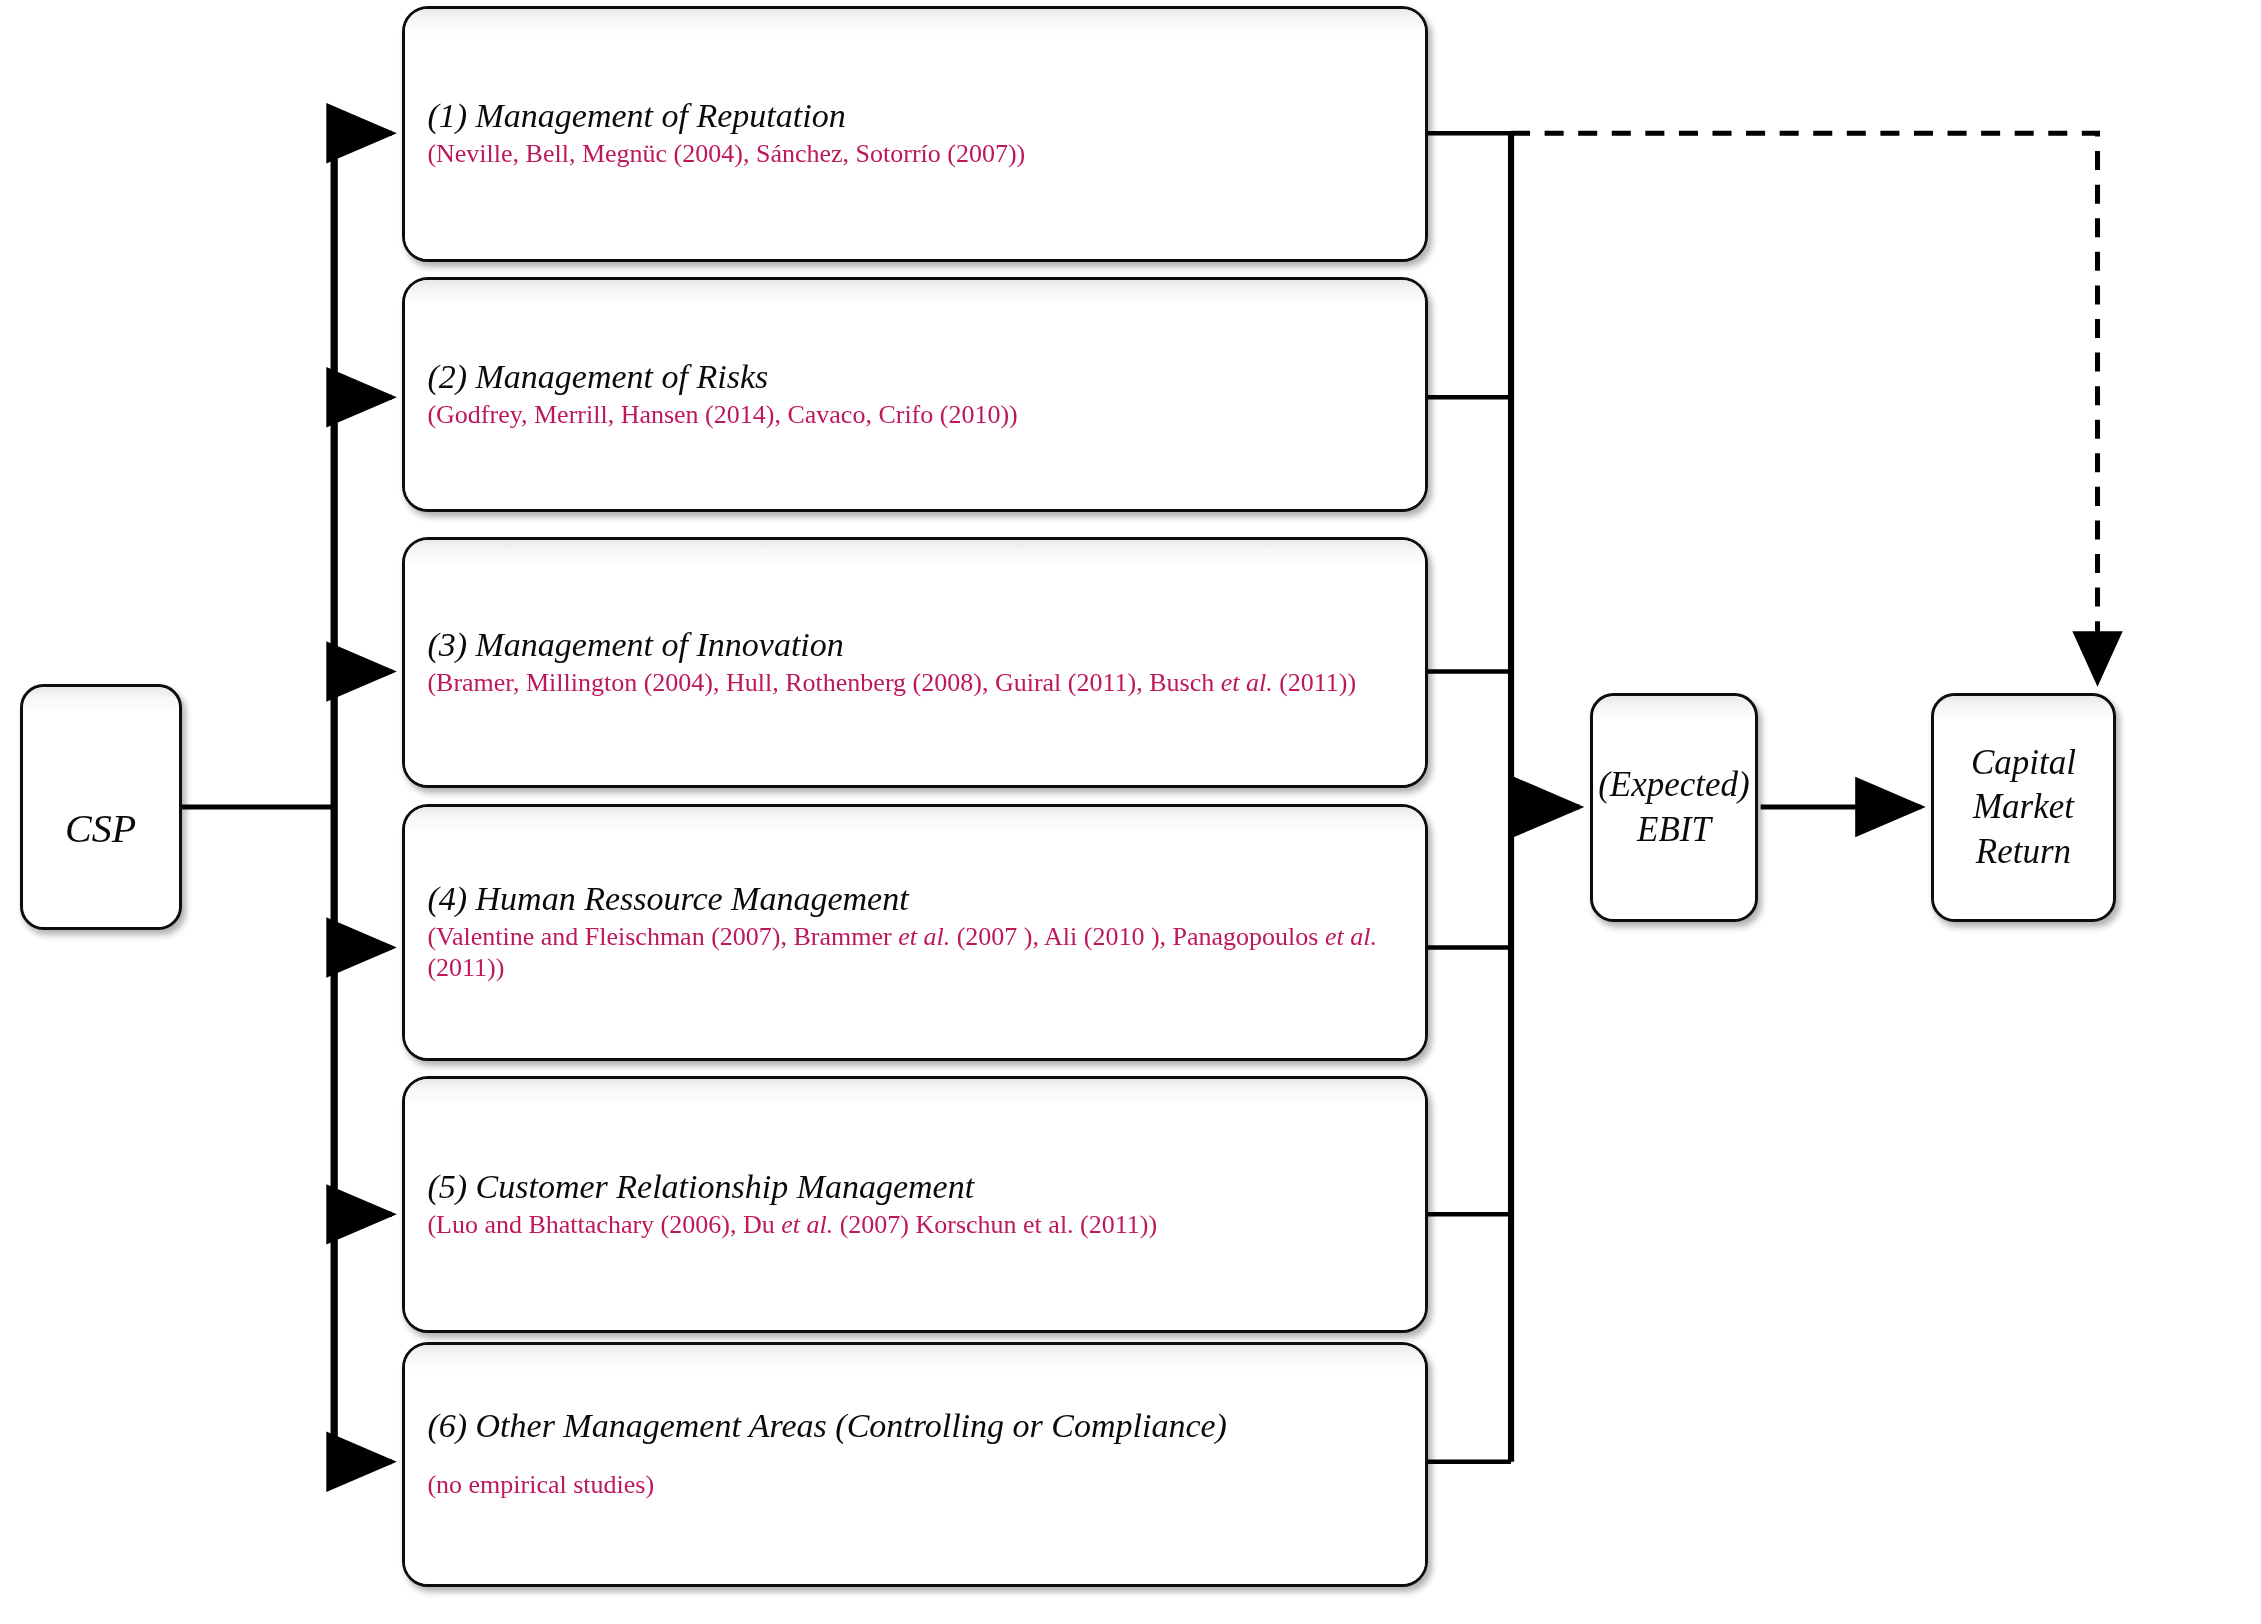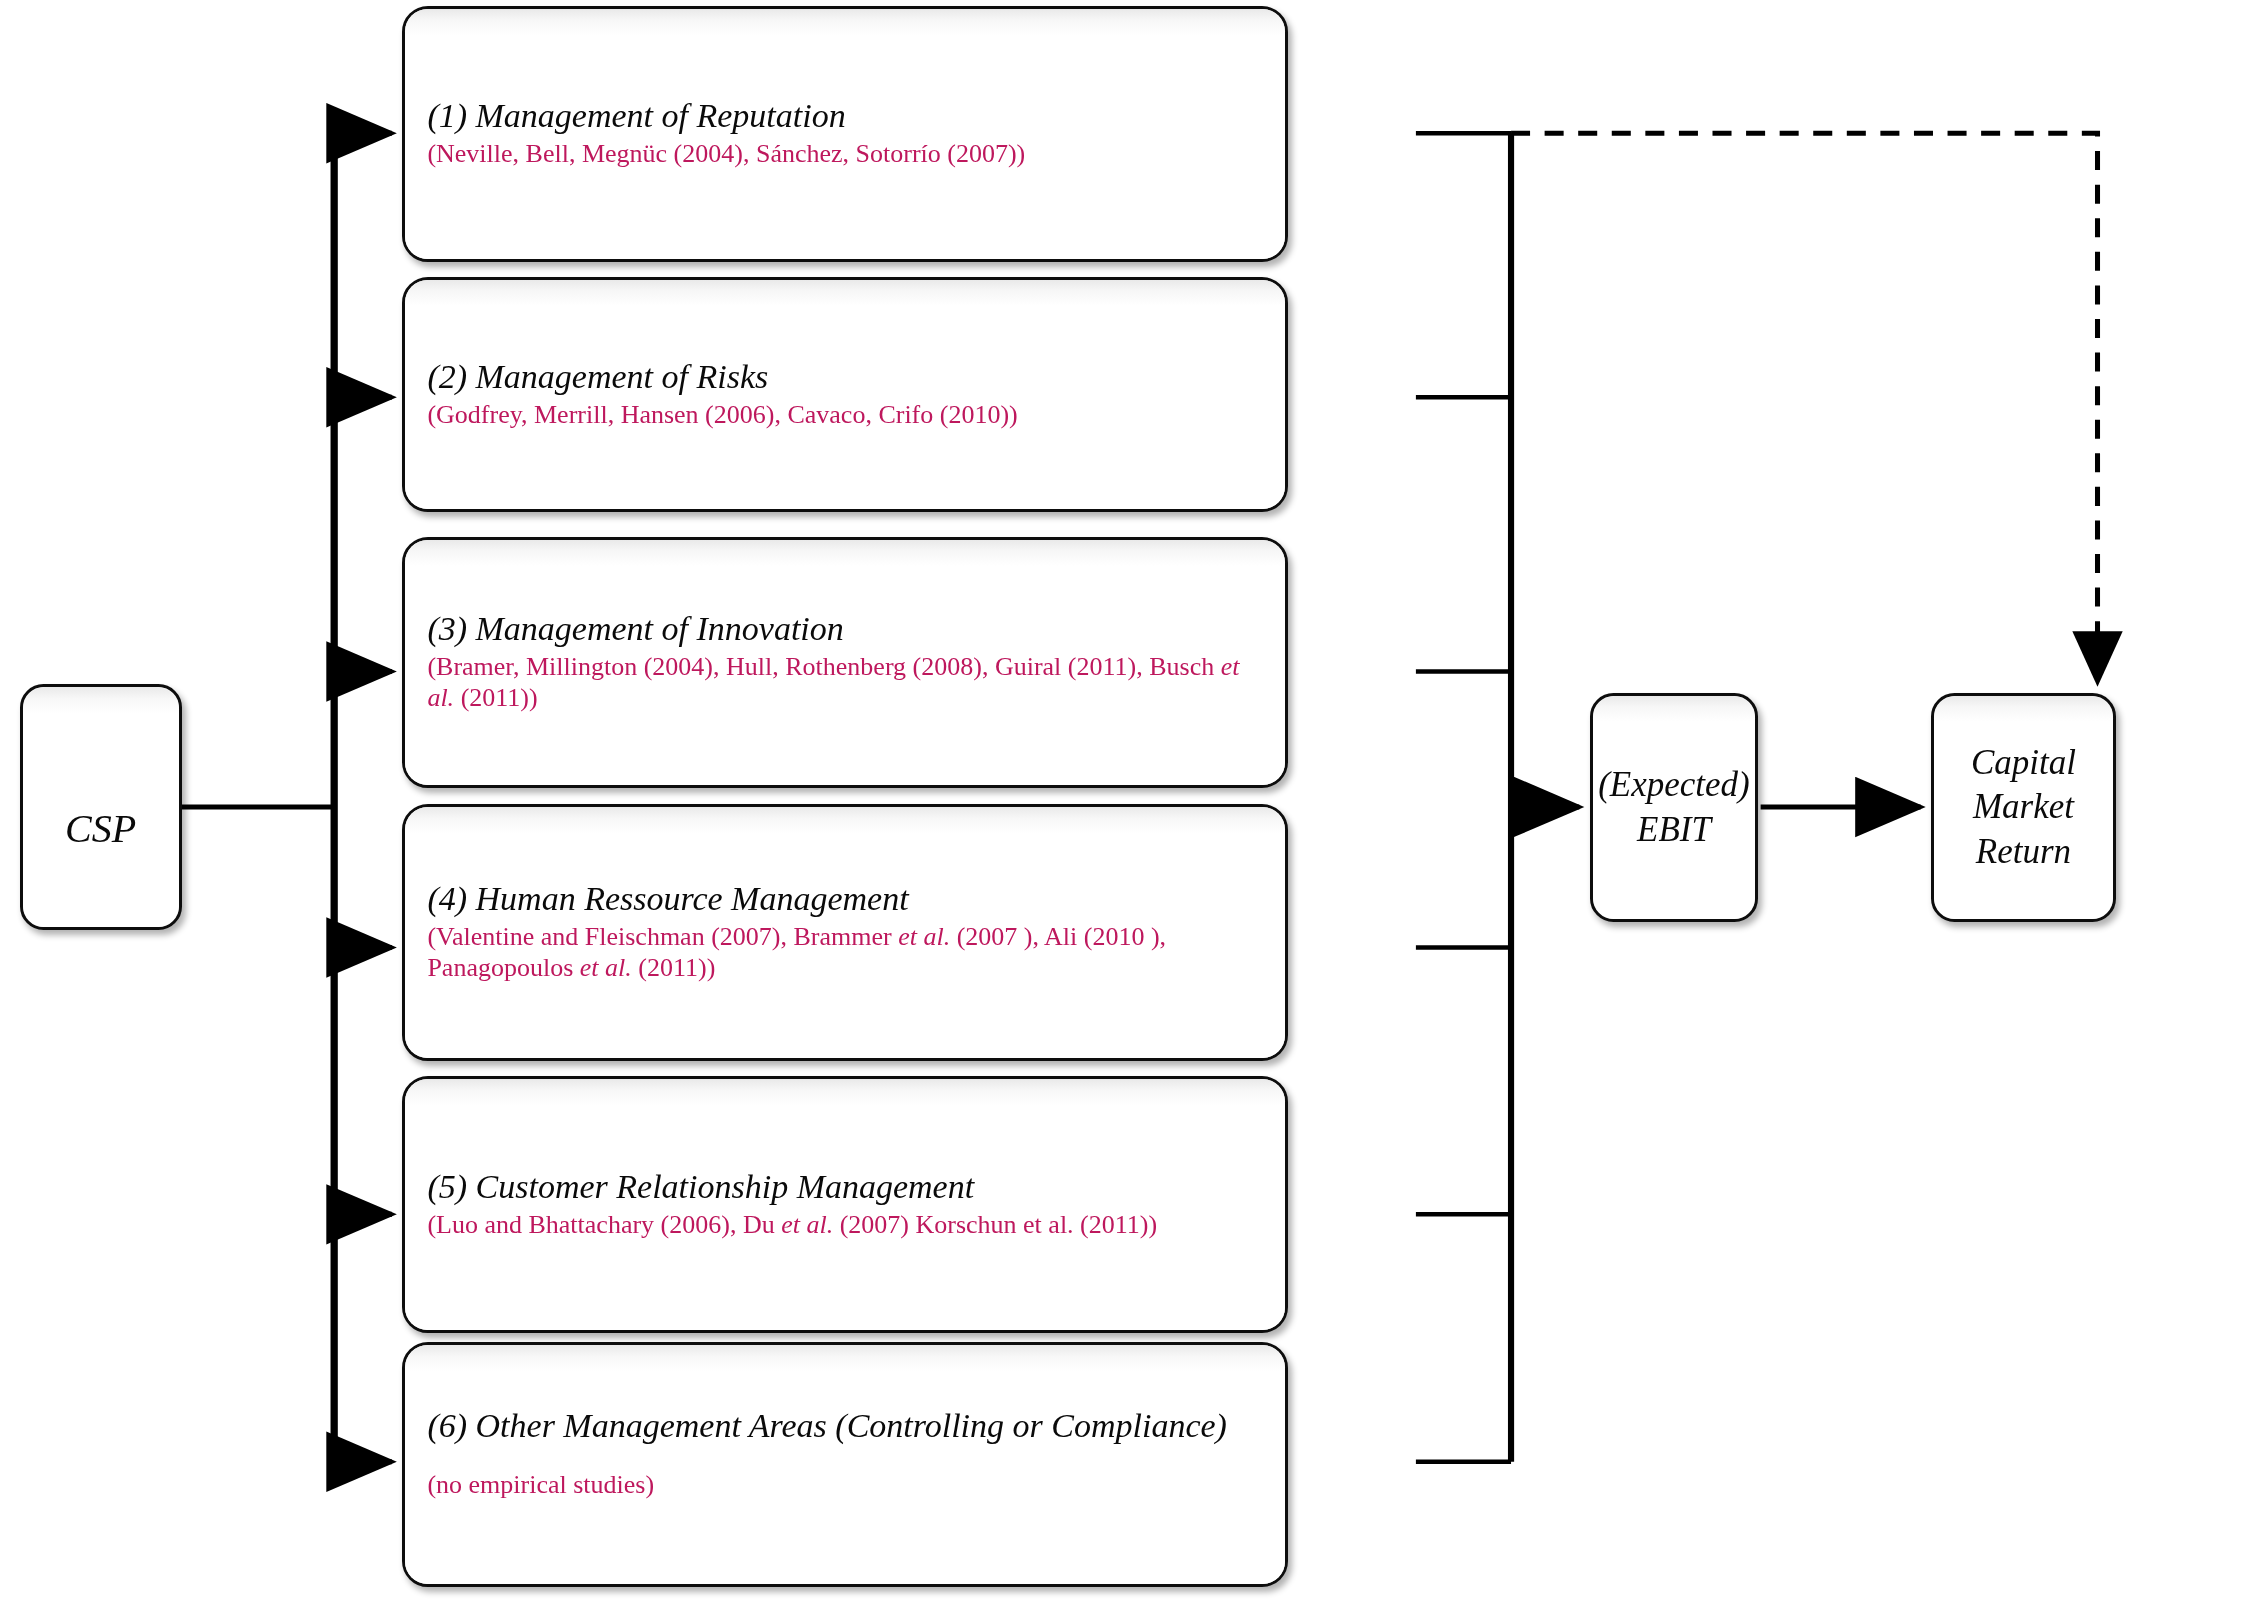--- a/index.html
+++ b/index.html
@@ -41,21 +41,21 @@
     left: 0; right: 0; top: 0; bottom: 0;
     border-radius: 22.4px;
     background: linear-gradient(to bottom,
                  #e9e9e9 0px, #f7f7f7 11.2px, #ffffff 26px, #ffffff 100%);
     pointer-events: none;
   }
 
   
   .channel {
     left: 402px;
-    width: 886px;
+    width: 1026px;
     padding: 0 19px;
   }
   .channel .body {
     position: absolute;
     left: 22.4px;
     right: 22.4px;
     top: 50%;
     transform: translateY(-50%);
     z-index: 2;
   }
@@ -179,21 +179,21 @@
     <div class="body">
       <p class="ch-title">(1) Management of Reputation</p>
       <p class="ch-refs">(Neville, Bell, Megnüc (2004), Sánchez, Sotorrío (2007))</p>
     </div>
   </div>
 
   <div class="node channel two-line" style="top:277px; height:235px;">
     <div class="node-inner"></div>
     <div class="body">
       <p class="ch-title">(2) Management of Risks</p>
-      <p class="ch-refs">(Godfrey, Merrill, Hansen (2006), Cavaco, Crifo (2010))</p>
+      <p class="ch-refs">(Godfrey, Merrill, Hansen (2014), Cavaco, Crifo (2010))</p>
     </div>
   </div>
 
   <div class="node channel" style="top:537px; height:251px;">
     <div class="node-inner"></div>
     <div class="body">
       <p class="ch-title">(3) Management of Innovation</p>
       <p class="ch-refs"><span>(Bramer, Millington (2004), Hull, Rothenberg (2008), Guiral (2011), Busch </span><i>et al.</i><span> (2011))</span></p>
     </div>
   </div>

